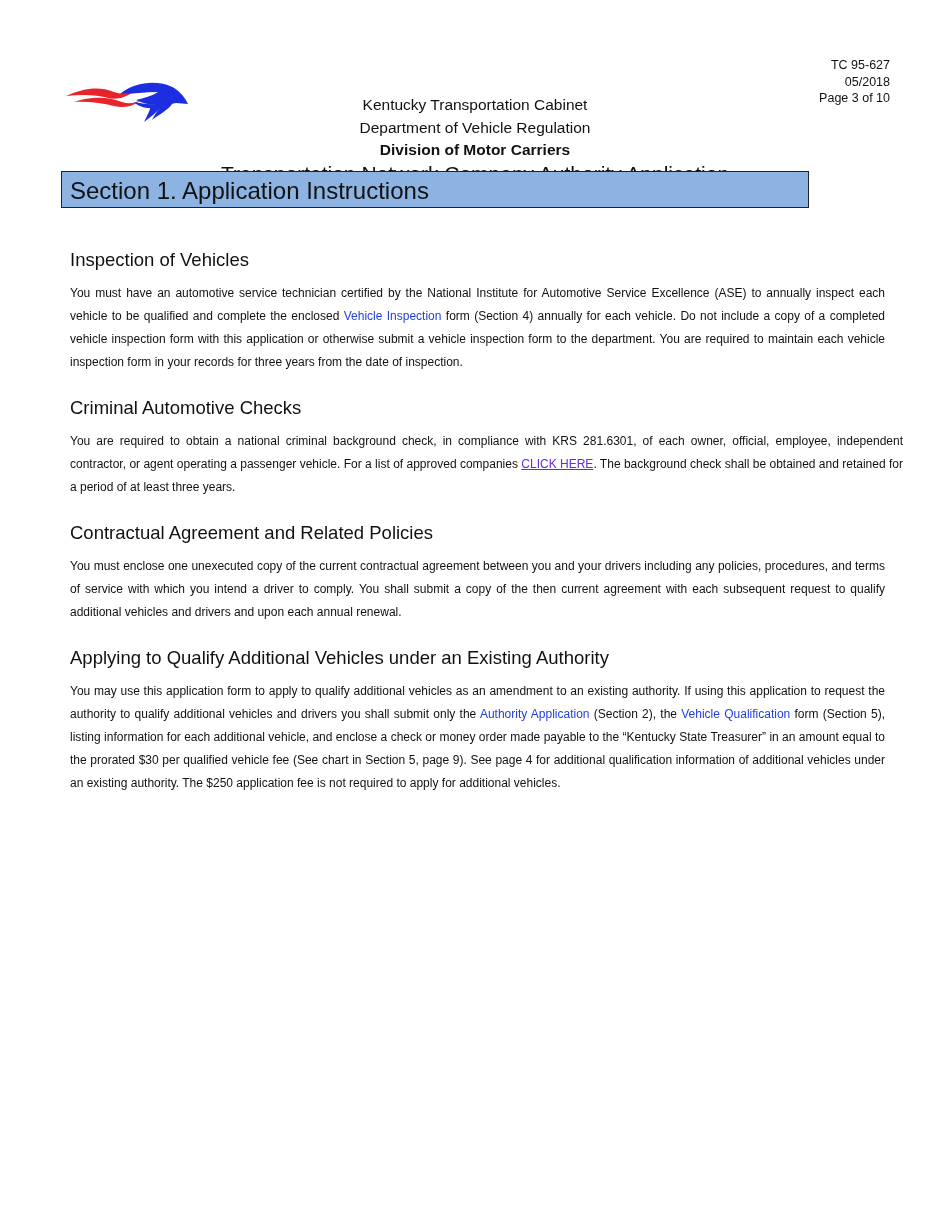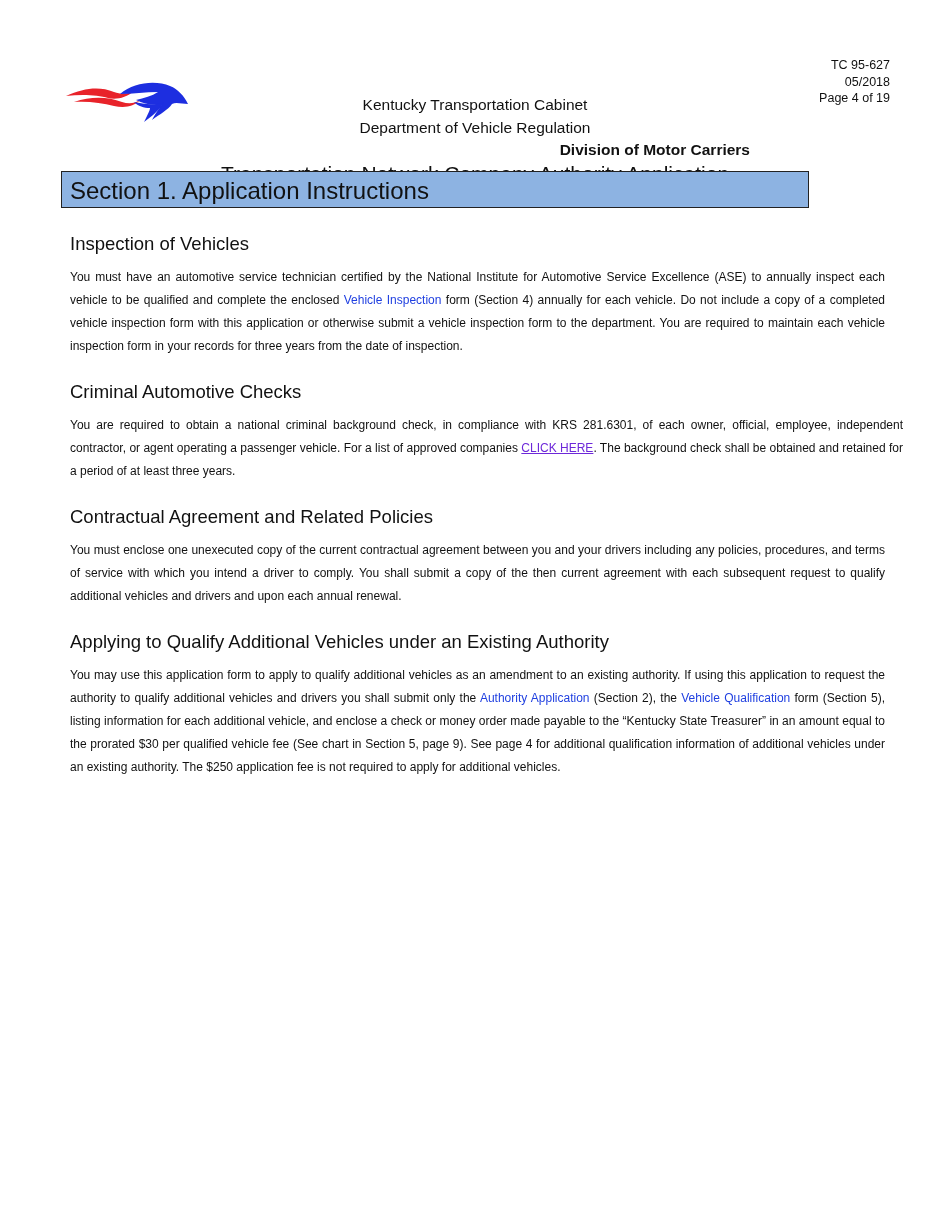--- a/index.html
+++ b/index.html
@@ -6,33 +6,33 @@
     body {
       width: 950px; height: 1230px; position: relative; overflow: hidden;
       font-family: "Liberation Sans", "DejaVu Sans", sans-serif;
       color: #111111;
     }
     .logo { position: absolute; left: 64px; top: 80px; width: 126px; height: 44px; }
     .header-center {
       position: absolute; left: 200px; width: 550px; top: 58px;
       text-align: center; font-size: 15.5px; line-height: 22.5px; margin-top: 36px;
     }
-    .header-center .bold { font-weight: bold; text-align: right; }
+    .header-center .bold { font-weight: bold; }
     .header-center .title { font-weight: normal; font-size: 21px; line-height: 24px; }
     .header-right {
       position: absolute; right: 60px; top: 57px; text-align: right;
       font-size: 12.5px; line-height: 16.5px;
     }
     .section-bar {
       position: absolute; left: 61px; top: 171px; width: 748px; height: 37px;
       background: #8db3e2; border: 1px solid #222;
       box-sizing: border-box; padding-left: 8px;
       font-size: 24px; line-height: 37px; color: #111;
     }
-    .content { position: absolute; left: 70px; width: 815px; top: 232px; }
+    .content { position: absolute; left: 70px; width: 815px; top: 248px; }
     .h2 { font-size: 18.5px; line-height: 24px; margin: 0 0 10px 0; }
     .p {
       font-size: 12px; line-height: 23px; text-align: justify;
       margin: 0 0 22px 0;
     }
     .blue { color: #1f3fe0; }
     .link { color: #6d28d9; text-decoration: underline; cursor: pointer; }
   </style>
 </head>
 <body>
@@ -49,21 +49,21 @@
 <div class="header-center">
   <div>Kentucky Transportation Cabinet</div>
   <div>Department of Vehicle Regulation</div>
   <div class="bold">Division of Motor Carriers</div>
   <div class="title">Transportation Network Company Authority Application</div>
 </div>
 
 <div class="header-right">
   <div>TC 95-627</div>
   <div>05/2018</div>
-  <div>Page 4 of 19</div>
+  <div>Page 3 of 10</div>
 </div>
 
 <div class="section-bar">Section 1.  Application Instructions</div>
 
 <div class="content">
   <div>
     <div class="h2">Inspection of Vehicles</div>
     <div class="p"><span>You must have an automotive service technician certified by the National Institute for Automotive Service Excellence (ASE) to annually inspect each vehicle to be qualified and complete the enclosed </span><span class="blue">Vehicle Inspection</span><span> form (Section 4) annually for each vehicle. Do not include a copy of a completed vehicle inspection form with this application or otherwise submit a vehicle inspection form to the department. You are required to maintain each vehicle inspection form in your records for three years from the date of inspection.</span></div>
   </div>
 

